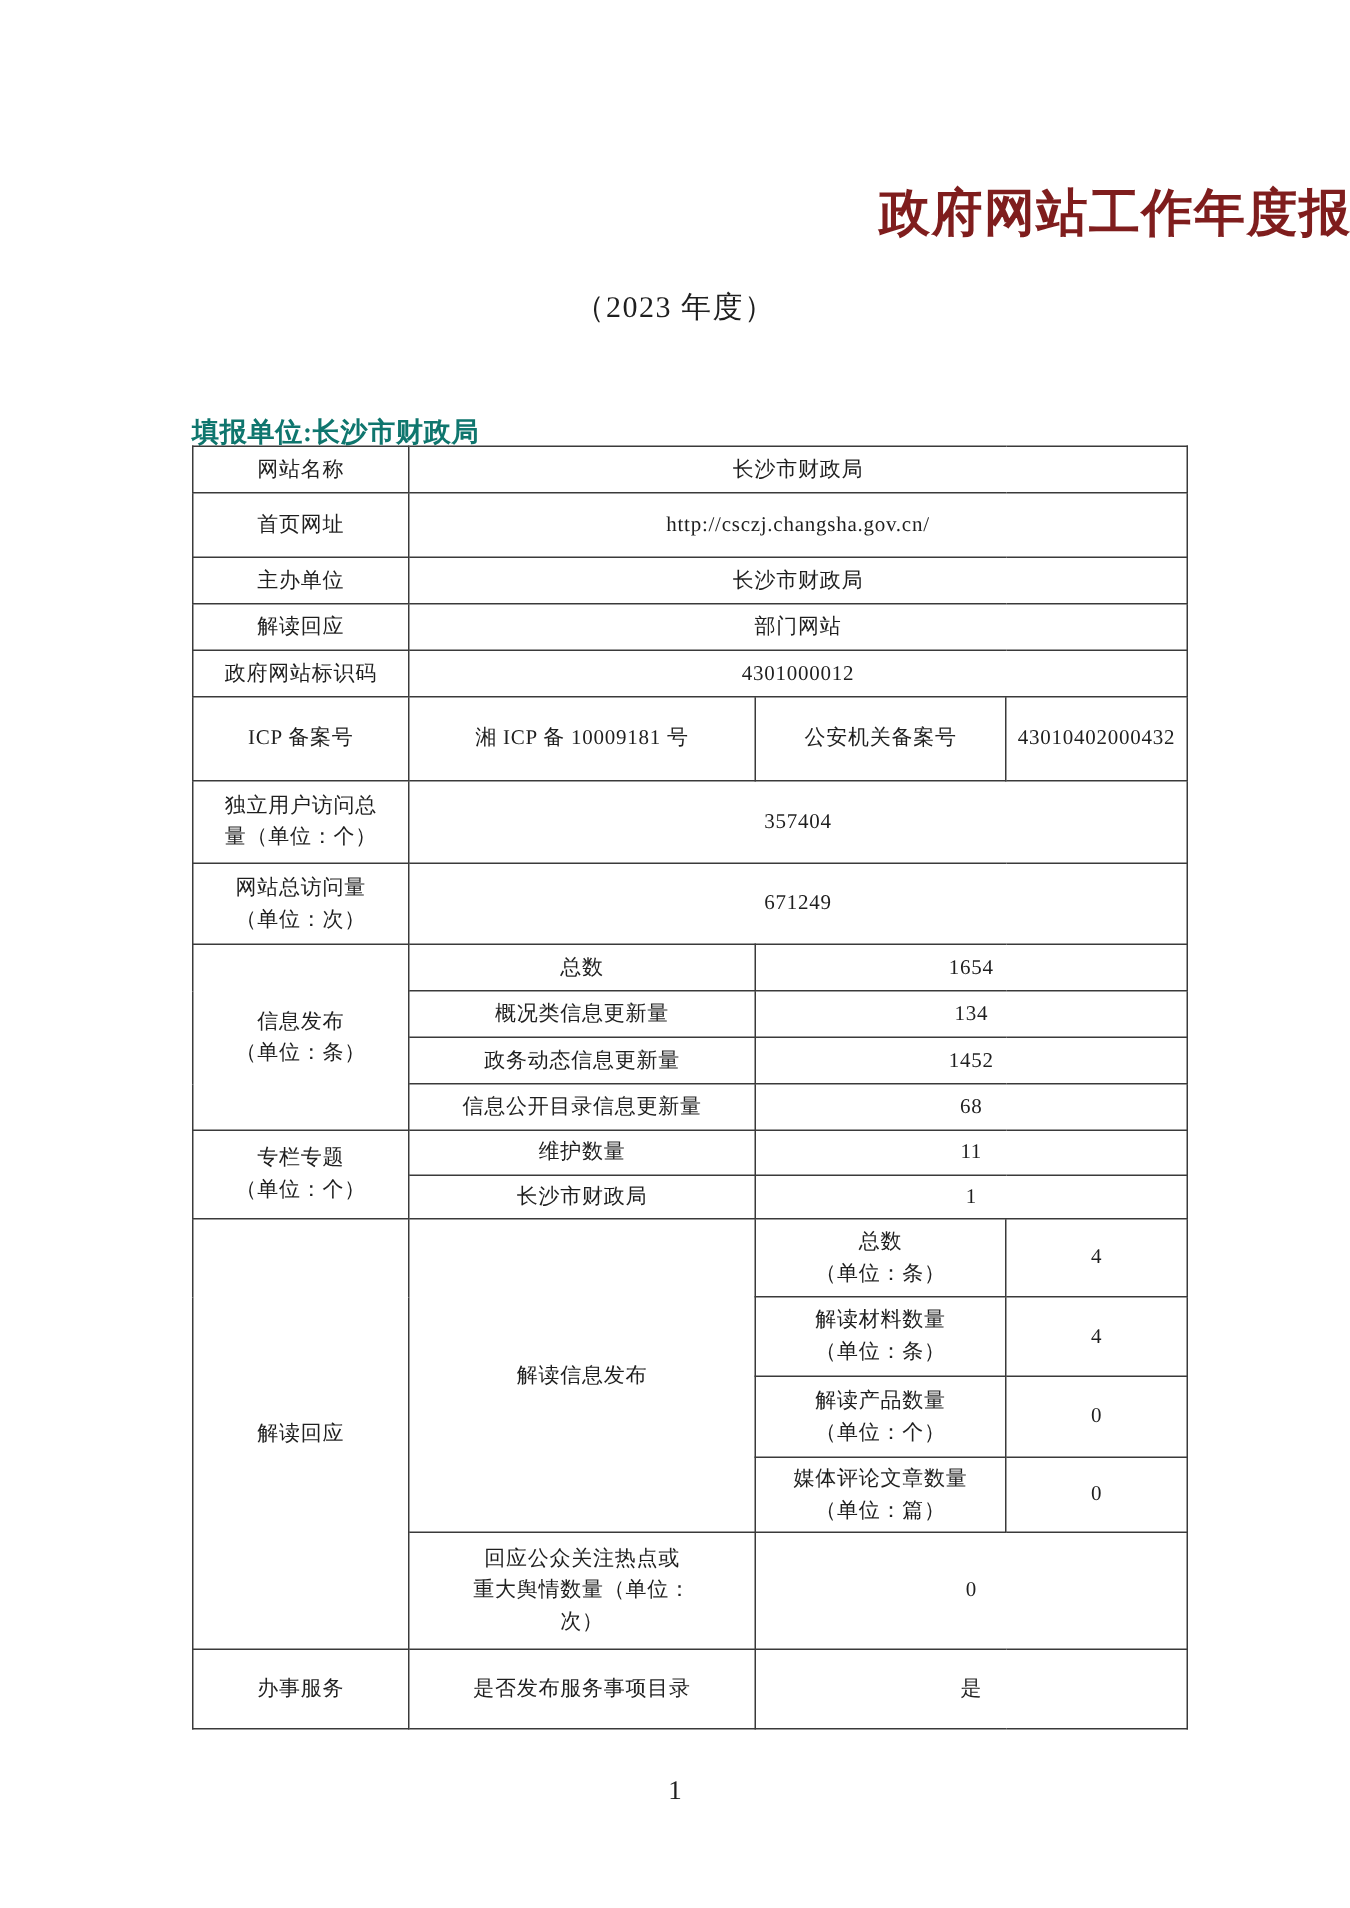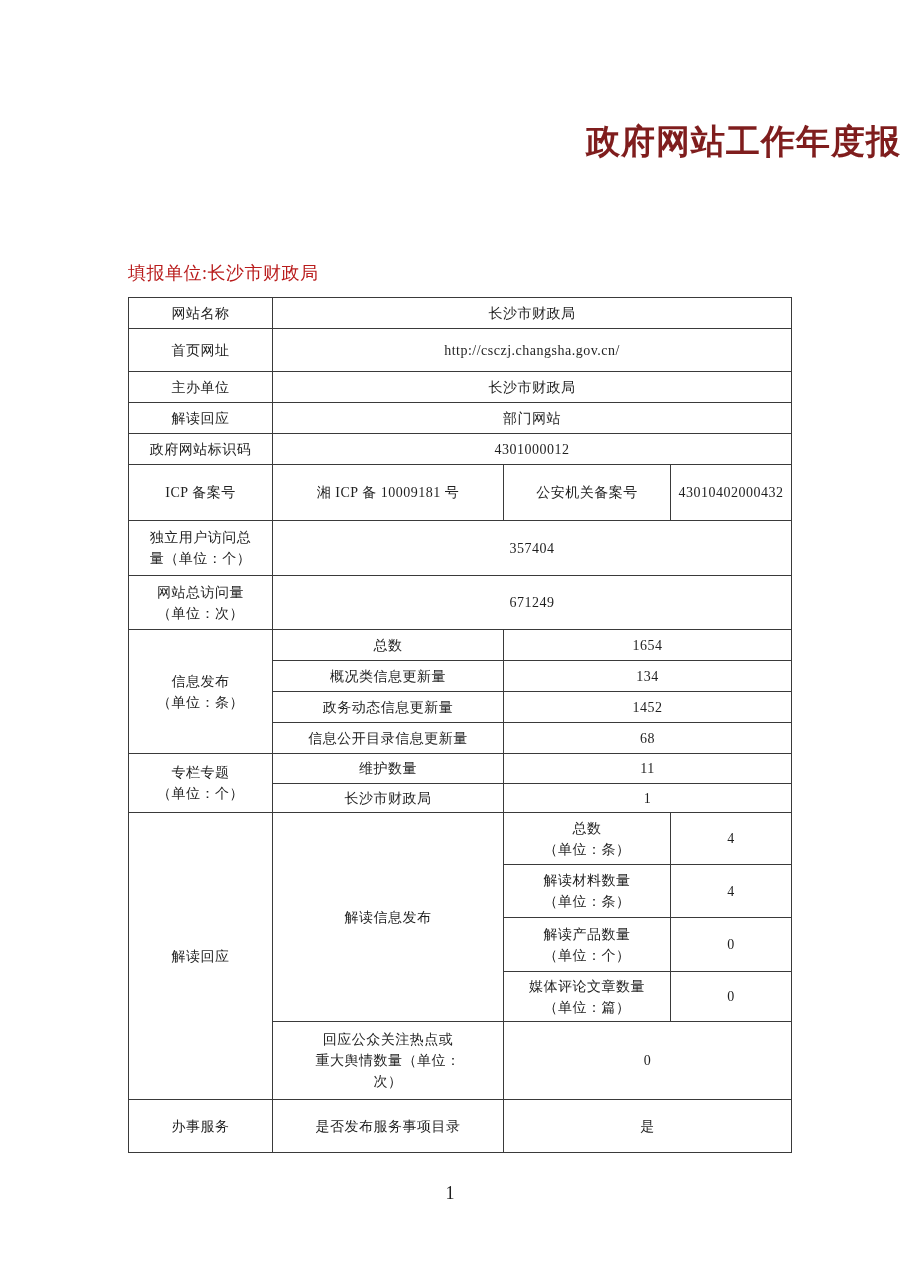--- a/index.html
+++ b/index.html
@@ -22,25 +22,25 @@
     color:#7f1d1d;
     padding-left:36px;
   }
   .subtitle{
     position:absolute;left:0;top:191px;width:900px;
     text-align:center;
     font-size:20px;
     letter-spacing:1px;
   }
   .report-unit{
-    position:absolute;left:128px;top:261px;
+    position:absolute;left:128px;top:276px;
     font-size:18px;
-    font-weight:normal;
+    font-weight:bold;
     letter-spacing:0.5px;
-    color:#b91c1c;
+    color:#0f766e;
   }
   table.report{
     position:absolute;left:128px;top:297px;
     width:663px;
     border-collapse:collapse;
     table-layout:fixed;
   }
   table.report td{
     border:1px solid #3a3a3a;
     text-align:center;
@@ -62,20 +62,21 @@
     text-align:center;
     font-size:18px;
   }
 </style>
 </head>
 <body>
 
 <div class="page">
 
   <div class="title">政府网站工作年度报表</div>
+  <div class="subtitle">（2023 年度）</div>
   <div class="report-unit">填报单位:长沙市财政局</div>
 
   <table class="report">
     <colgroup>
       <col style="width:144px">
         <col style="width:231px">
         <col style="width:167px">
         <col style="width:121px">
     </colgroup>
 

